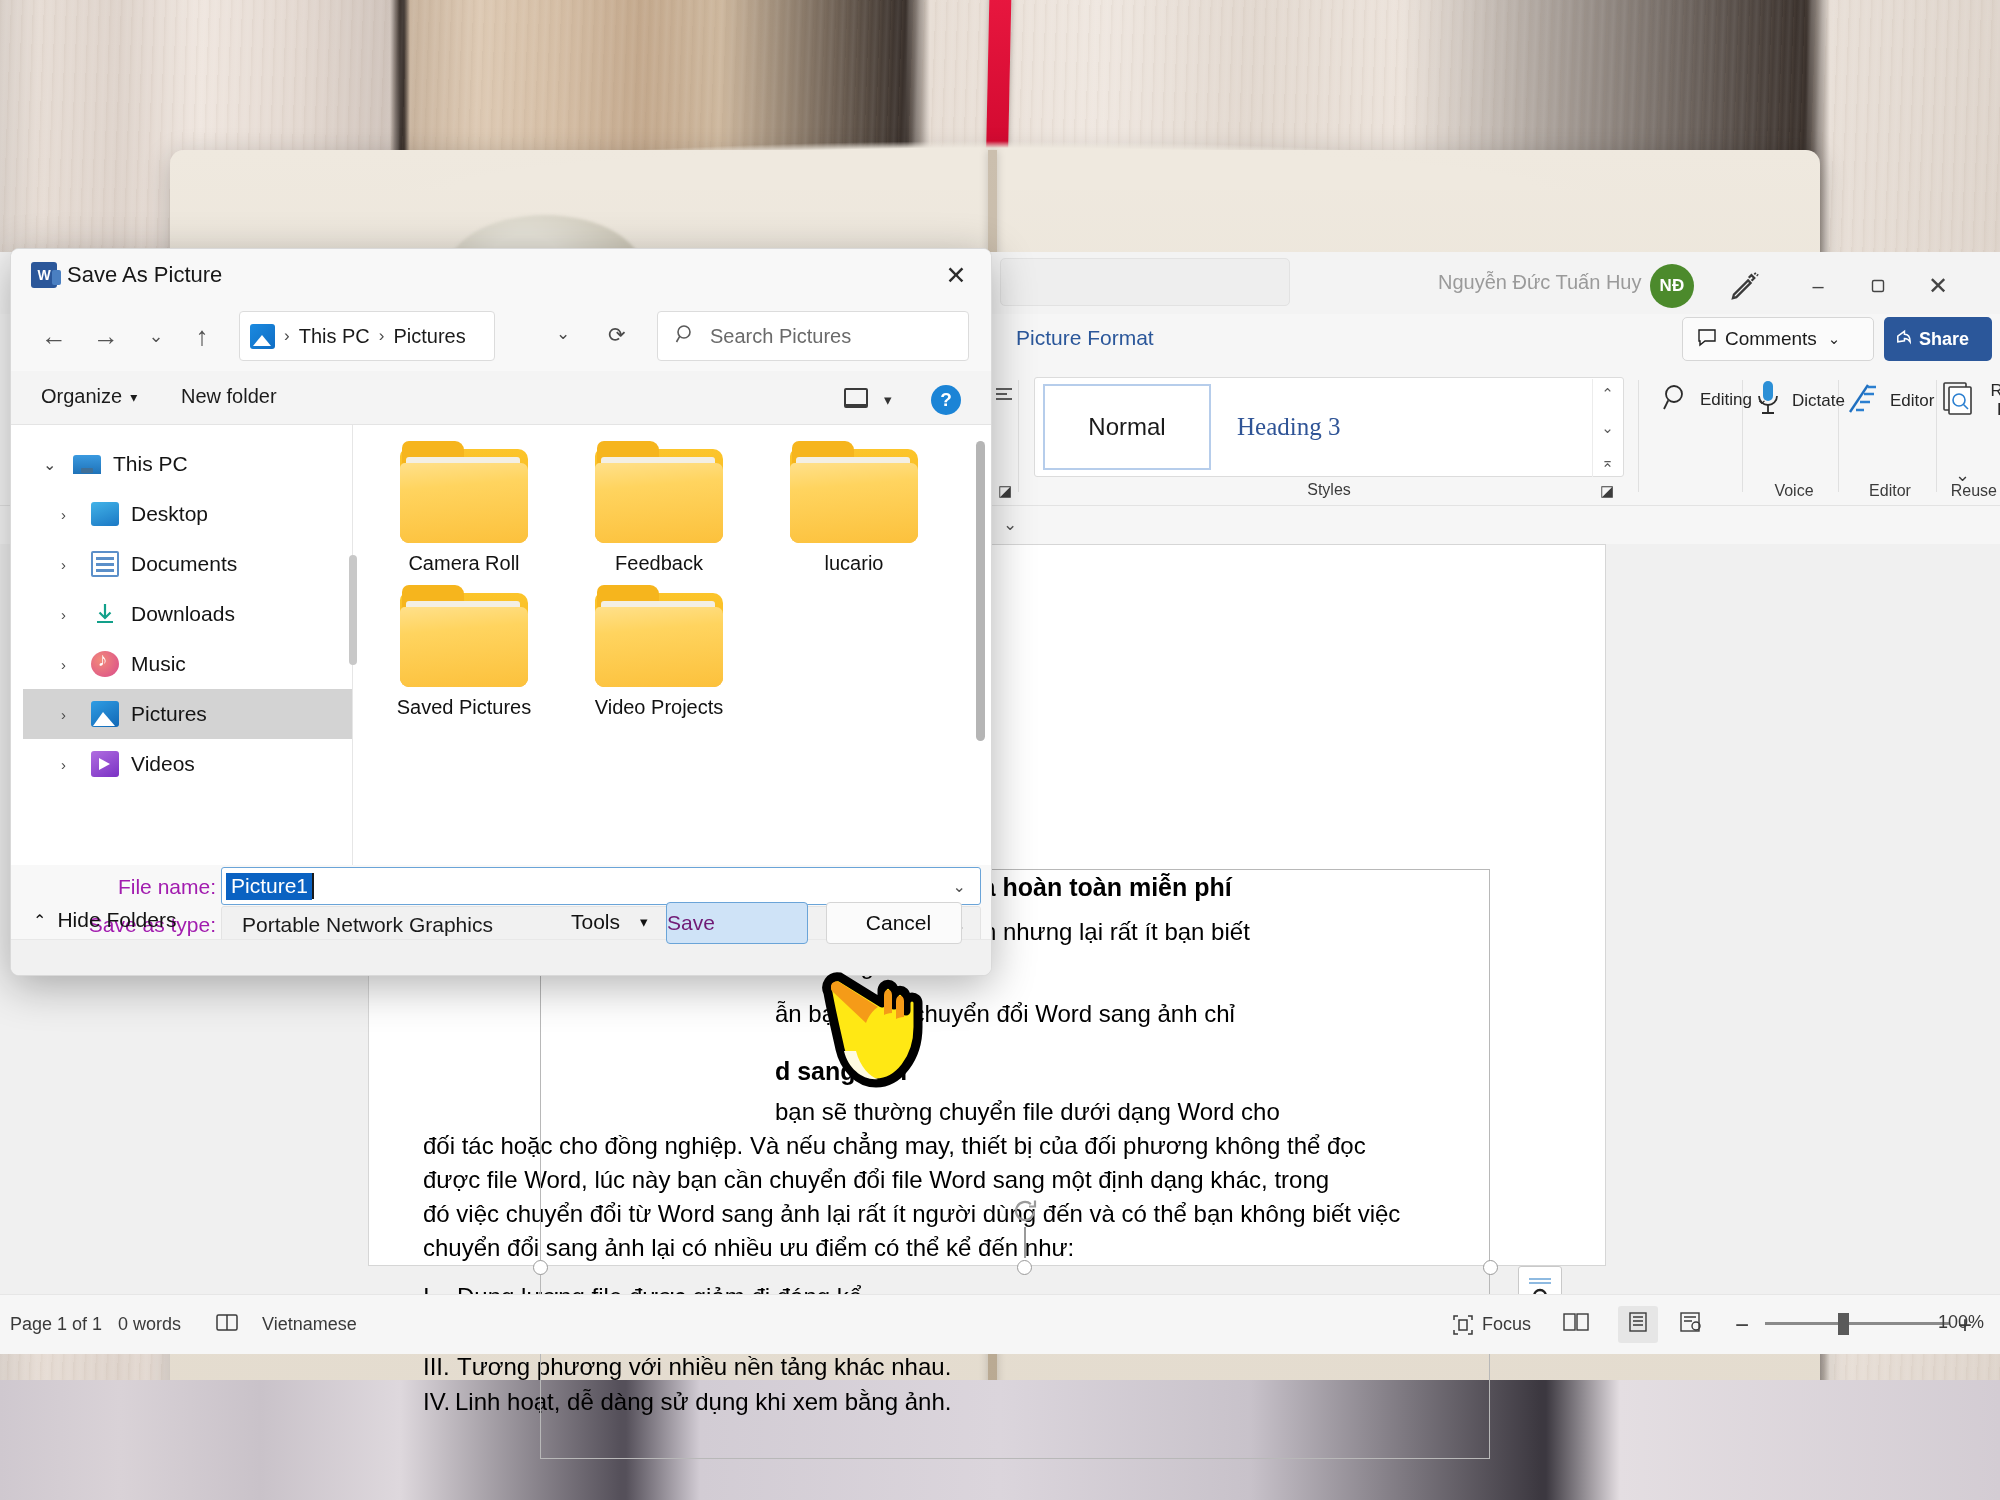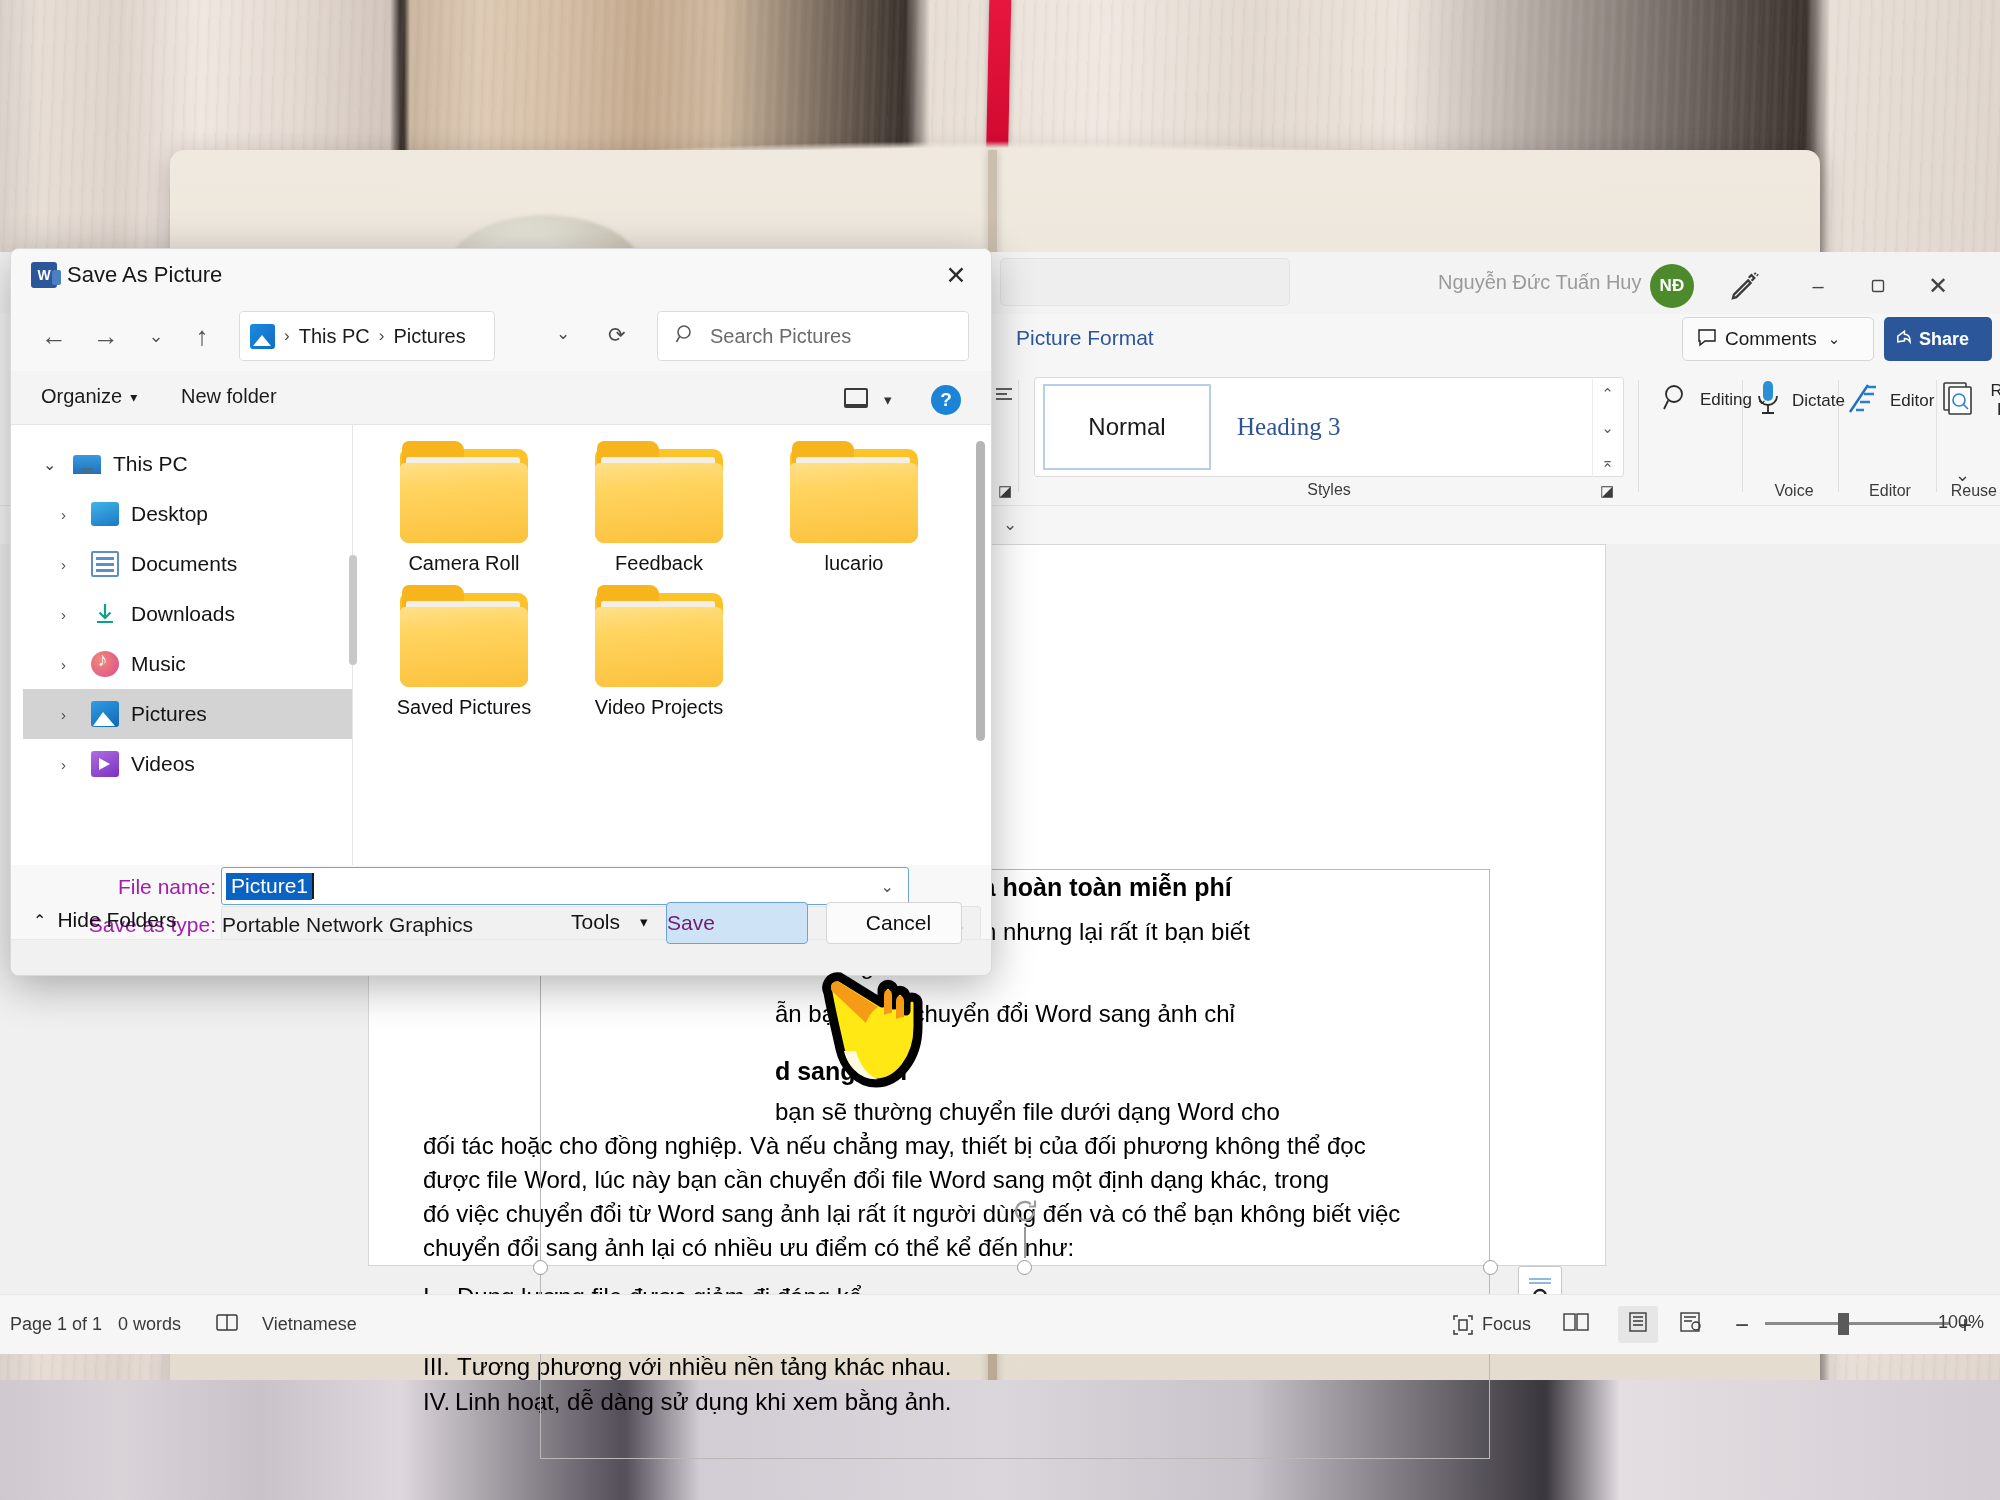--- a/index.html
+++ b/index.html
@@ -342,33 +342,33 @@
   }
 
   #dlg-fields {
     position: absolute; left: 0; top: 616px; width: 982px; height: 74px;
     background: #f8f8f8;
   }
   .fld-label { position: absolute; font-size: 21px; color: #a21caf; text-align: right; }
   .fld-filename-label { left: 40px; top: 10px; width: 165px; }
   .fld-type-label     { left: 40px; top: 48px; width: 165px; }
   #filename-input {
-    position: absolute; left: 210px; top: 2px; width: 688px; height: 38px;
+    position: absolute; left: 210px; top: 2px; width: 760px; height: 38px;
     background: #fff; border: 1px solid #6aa4d8; border-radius: 3px;
     display: flex; align-items: center;
   }
   #filename-input .selected {
     background: #0a62c2; color: #fff; font-size: 21px; padding: 1px 4px 2px 5px; margin-left: 4px;
   }
   #filename-input .caret { width: 1.6px; height: 26px; background: #1a1a1a; }
   .combo-caret { position: absolute; right: 14px; top: 50%; transform: translateY(-50%); font-size: 16px; color: #555; }
   #savetype-input {
     position: absolute; left: 210px; top: 41px; width: 760px; height: 38px;
     background: #f1f1f1; border: 1px solid #e3e3e3; border-radius: 3px;
-    display: flex; align-items: center; padding-left: 0;
+    display: flex; align-items: center; padding-left: 20px;
     font-size: 21px; color: #1a1a1a;
   }
 
   #dlg-footer {
     position: absolute; left: 0; top: 690px; width: 982px; height: 38px;
     background: #f1f1f1; border-top: 1px solid #e8e8e8;
   }
   #hide-folders {
     position: absolute; left: 22px; top: -32px; display: flex; align-items: center; gap: 11px;
     font-size: 21px; color: #121212;

